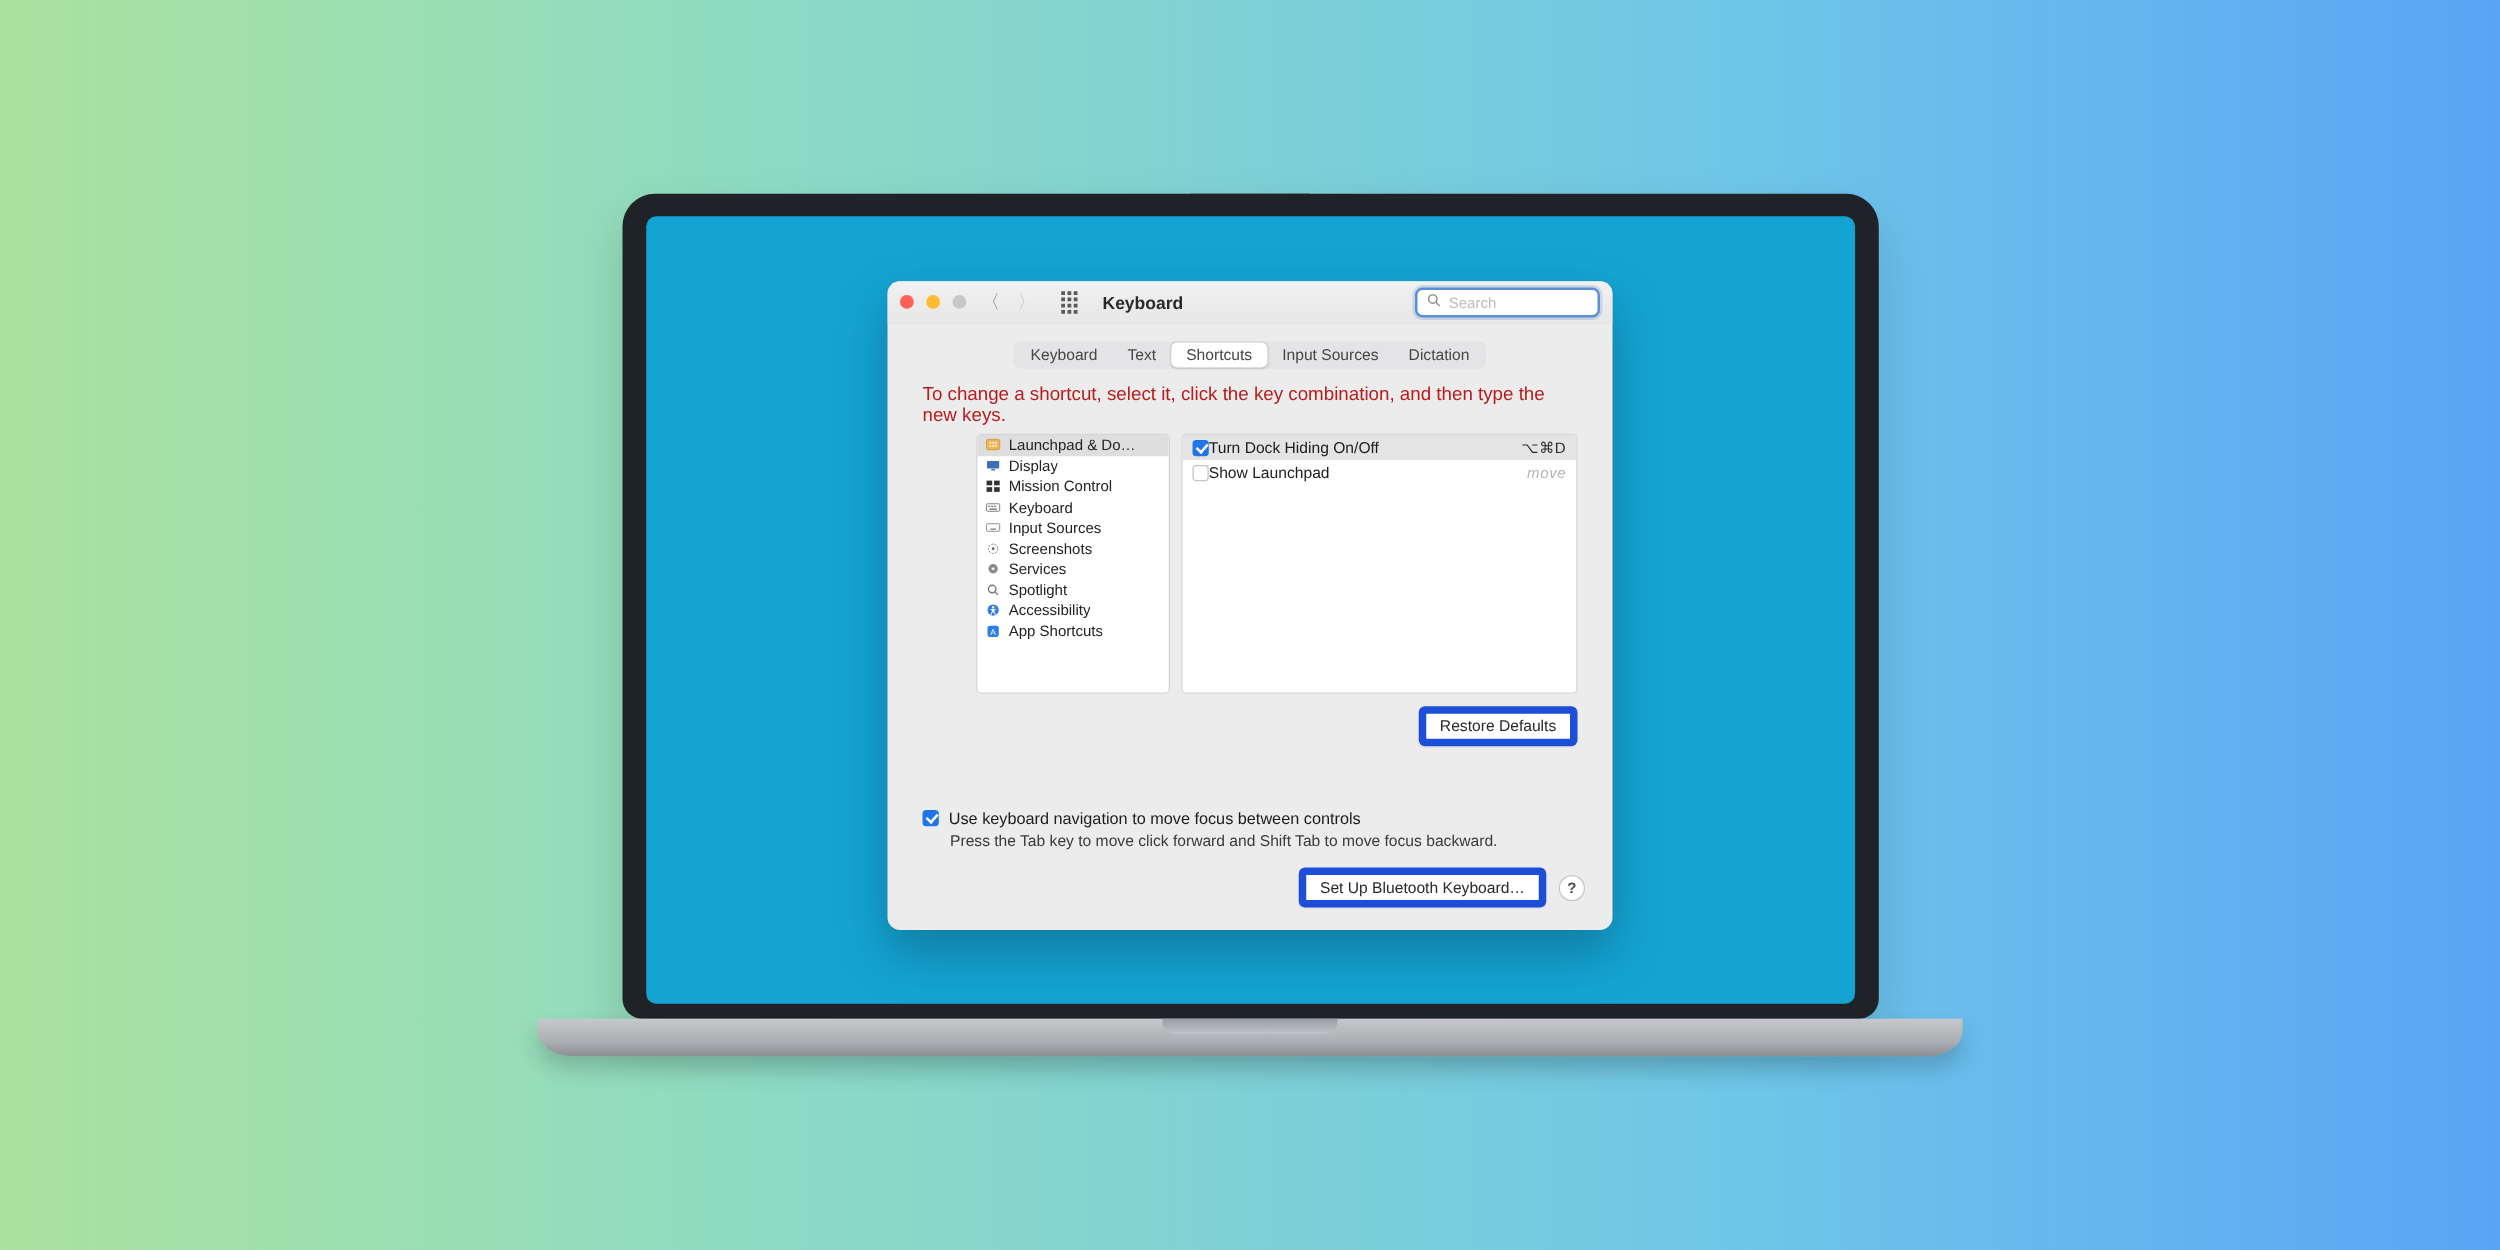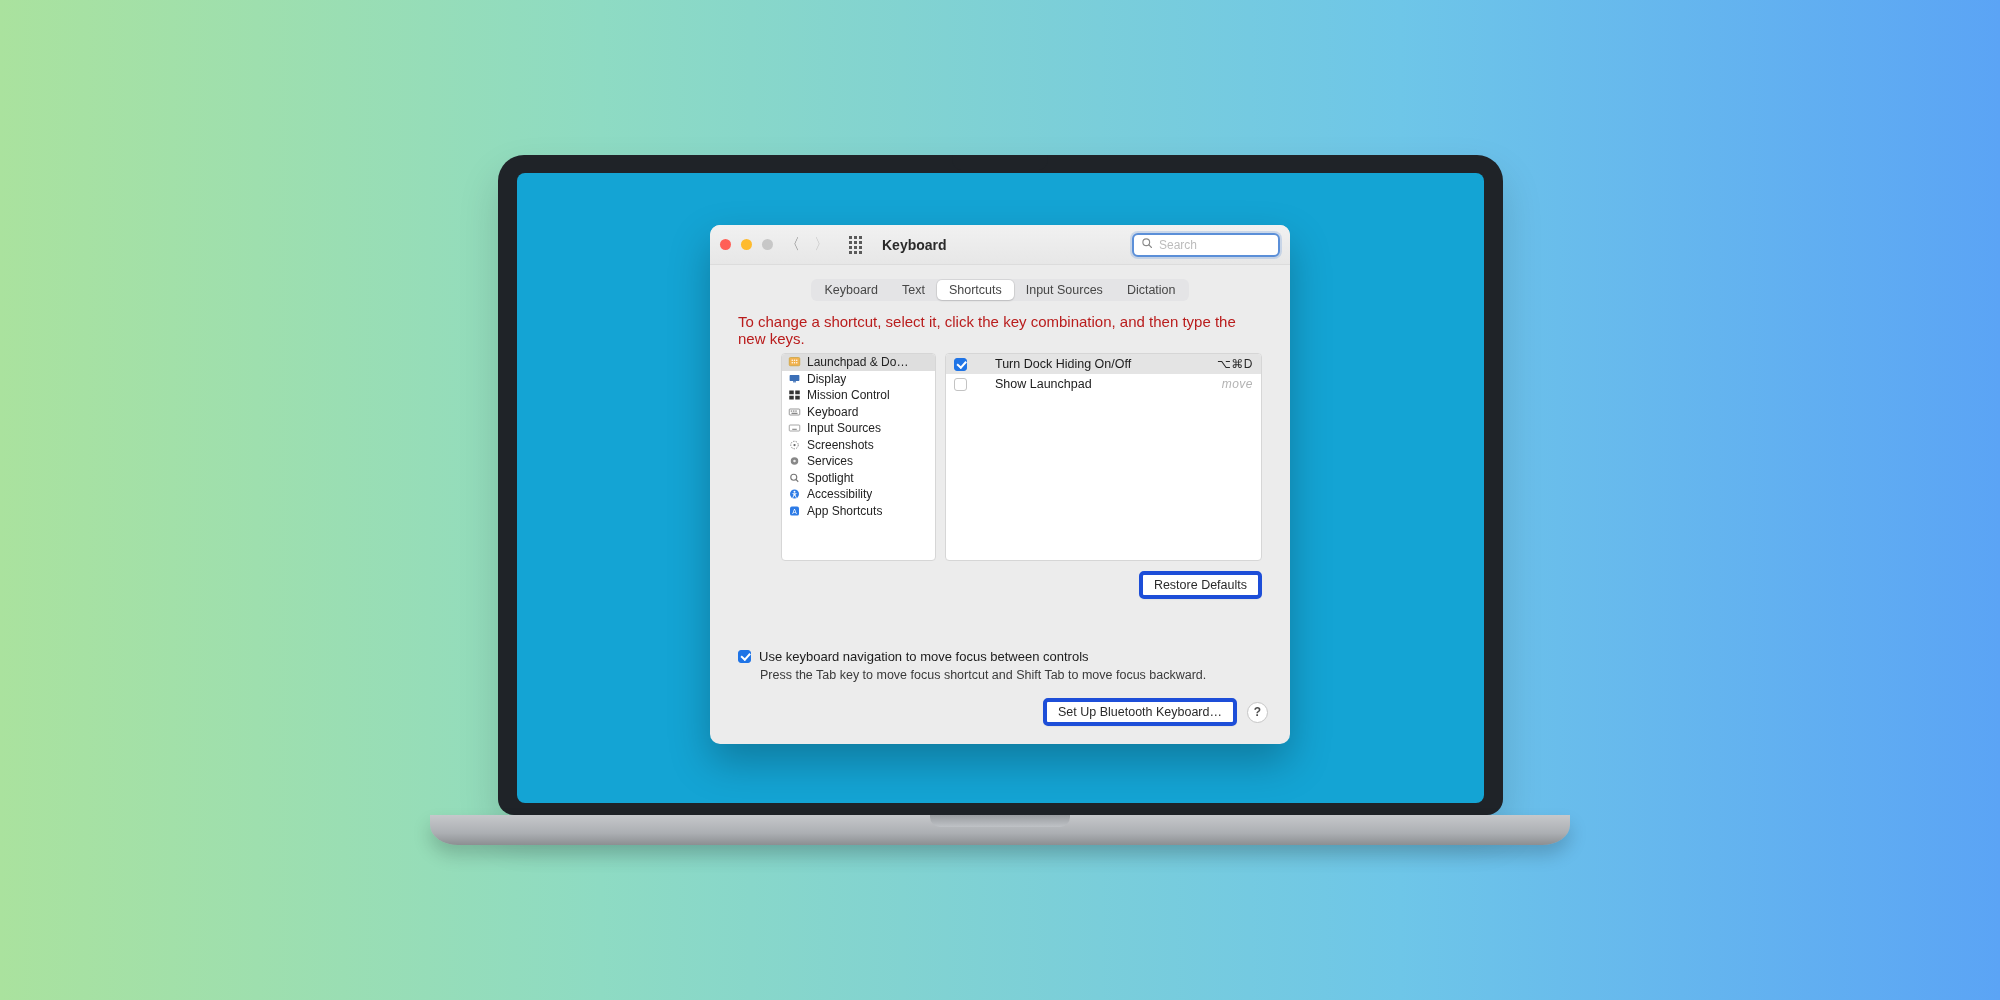--- a/index.html
+++ b/index.html
@@ -79,30 +79,30 @@
   .panes{display:flex;gap:9px;padding:0 28px;}
   .pane{background:#fff;border:1px solid #d6d6d6;border-radius:4px;height:208px;overflow:hidden;}
   .pane.left{width:155px;margin-left:43px;}
   .pane.right{flex:1;}
   .row{display:flex;align-items:center;gap:6px;height:16.5px;padding:0 5px;font-size:12px;color:#232323;}
   .row.sel{background:#dedede;}
   .row .ico{width:14px;height:13px;display:flex;align-items:center;justify-content:center;font-size:10px;color:#555;}
   .ico svg{width:13px;height:12px;}
   .pane.left .row span.lab{white-space:nowrap;overflow:hidden;text-overflow:ellipsis;}
 
-  .srow{display:flex;align-items:center;gap:28px;height:20px;padding:0 8px;font-size:12.5px;}
+  .srow{display:flex;align-items:center;gap:0;height:20px;padding:0 8px;font-size:12.5px;}
   .srow.sel{background:#e4e4e4;}
   .chk{width:13px;height:13px;border-radius:3px;border:1px solid #c3c3c3;background:#fff;display:flex;align-items:center;justify-content:center;}
   .chk.on{background:#1f74e6;border-color:#1f74e6;}
   .chk.on::after{content:"";width:4px;height:7px;border:solid #fff;border-width:0 2px 2px 0;transform:rotate(42deg) translateY(-1px);}
   .srow .key{margin-left:auto;font-size:12px;color:#2a2a2a;letter-spacing:.5px;}
   .srow .key.dim{color:#b3b3b3;font-style:italic;}
 
   .restore{display:flex;justify-content:flex-end;padding:10px 28px 0;}
-  .btn{background:#fff;border:4px solid #1d4ed8;border-radius:5px;padding:3px 11px;font-size:12.5px;color:#2a2a2a;box-shadow:0 1px 1px rgba(0,0,0,.04);}
+  .btn{background:#fff;border:6px solid #1d4ed8;border-radius:5px;padding:3px 11px;font-size:12.5px;color:#2a2a2a;box-shadow:0 1px 1px rgba(0,0,0,.04);}
 
   .kbnav{padding:50px 28px 2px;display:flex;align-items:center;gap:8px;font-size:13px;}
   .kbhint{padding:2px 28px 0 50px;font-size:12.5px;color:#3a3a3a;}
 
   .footer{margin-top:auto;display:flex;justify-content:flex-end;gap:10px;padding:14px 22px 18px;align-items:center;}
   .help{width:21px;height:21px;border-radius:50%;border:1px solid #c6c6c6;background:#fff;display:flex;align-items:center;justify-content:center;color:#4d4d4d;font-weight:600;font-size:12px;}
 </style>
 </head>
 <body>
 
@@ -278,21 +278,21 @@
         </div>
 
         <div class="restore">
           <button class="btn">Restore Defaults</button>
         </div>
 
         <div class="kbnav">
           <div class="chk on"></div>
           <span>Use keyboard navigation to move focus between controls</span>
         </div>
-        <div class="kbhint">Press the Tab key to move focus shortcut and Shift Tab to move focus backward.</div>
+        <div class="kbhint">Press the Tab key to move click forward and Shift Tab to move focus backward.</div>
 
         <div class="footer">
           <button class="btn">Set Up Bluetooth Keyboard…</button>
           <div class="help">?</div>
         </div>
 
       </div>
 
     </div>
   </div>

